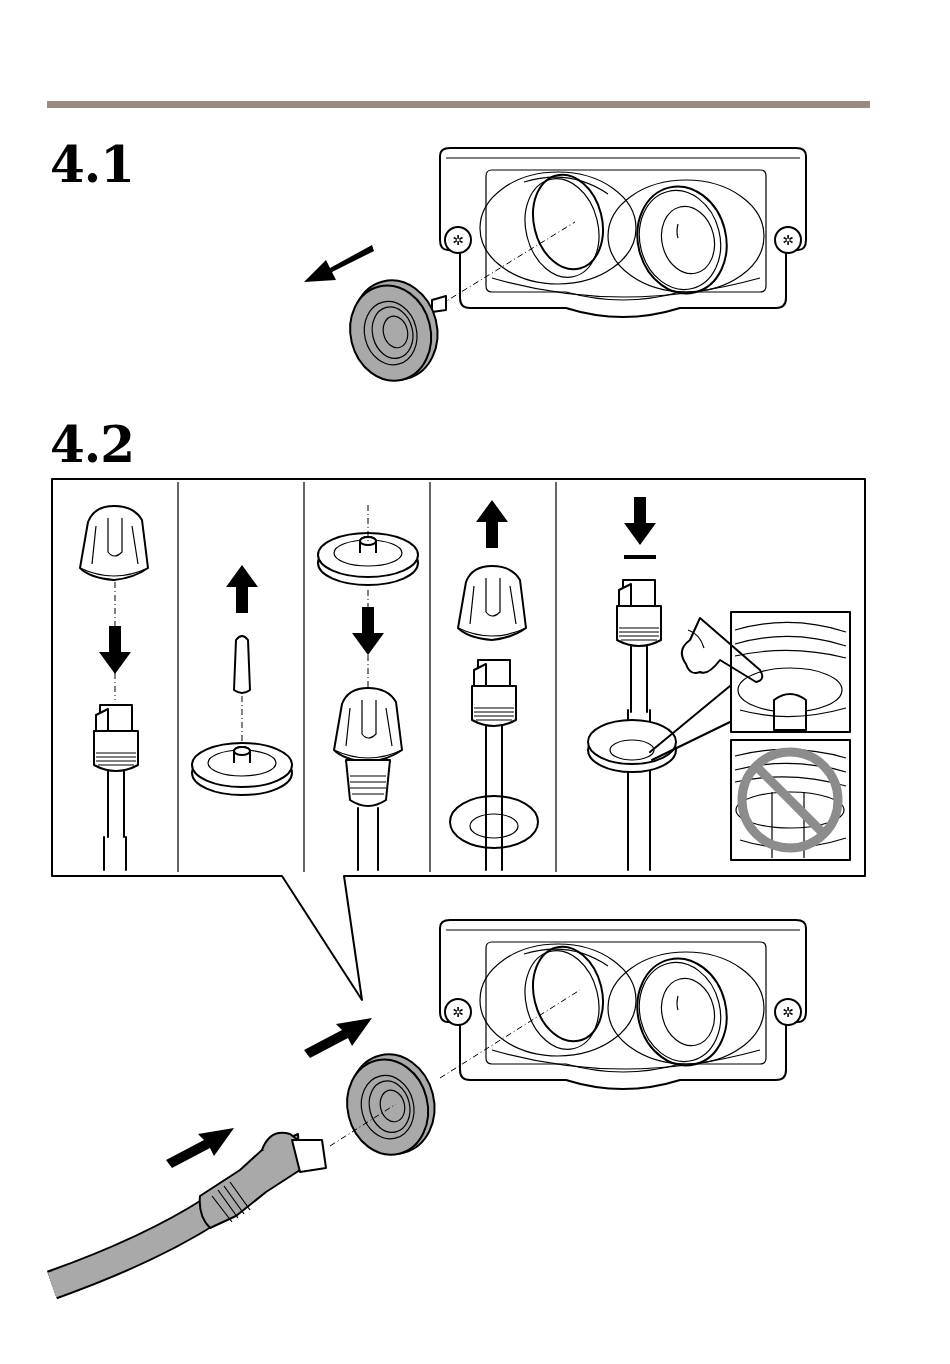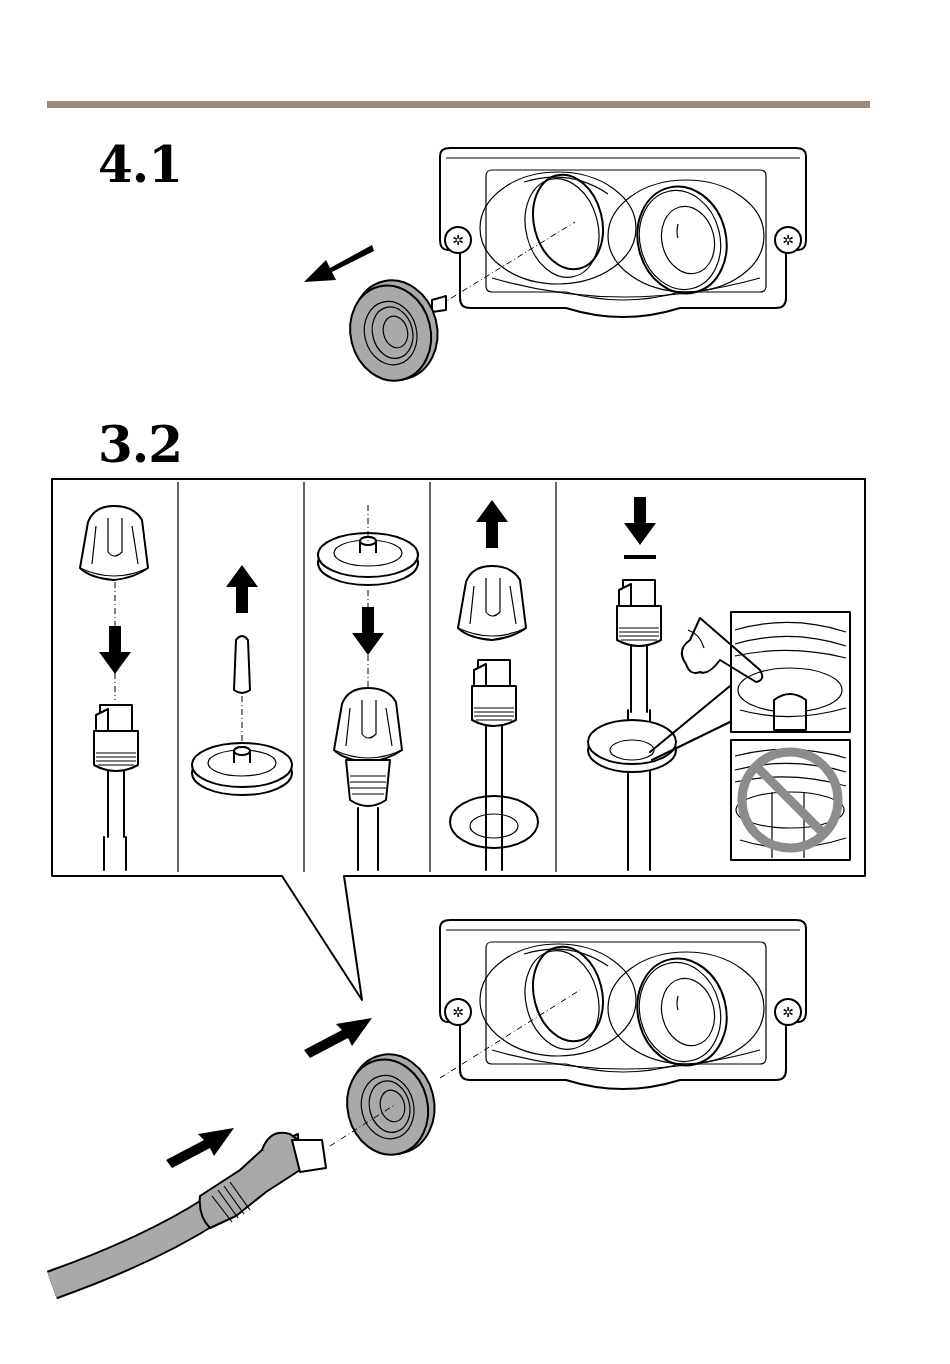--- a/index.html
+++ b/index.html
@@ -1,36 +1,36 @@
 <!DOCTYPE html>
 <html><head>
 <meta charset="utf-8">
 <style>
   html, body { margin: 0; padding: 0; background: #ffffff; }
   body { width: 950px; height: 1364px; position: relative; overflow: hidden;
          font-family: "DejaVu Serif", serif; }
   .rule { position: absolute; left: 47px; top: 101px; width: 823px; height: 7px; background: #9b8b7c; }
   .step-num { position: absolute; font-family: "DejaVu Serif", serif; font-weight: bold;
-              font-size: 50px; color: #000; letter-spacing: -1px; line-height: 1; margin-left: 48px; }
+              font-size: 50px; color: #000; letter-spacing: -1px; line-height: 1; }
   #step41 { left: 50px; top: 140px; }
   #step42 { left: 50px; top: 420px; }
   svg { position: absolute; left: 0; top: 0; }
   .ln { fill: none; stroke: #000; stroke-width: 2; stroke-linejoin: round; stroke-linecap: round; }
   .thin { fill: none; stroke: #000; stroke-width: 1.2; }
   .dash { fill: none; stroke: #000; stroke-width: 1; stroke-dasharray: 6 3 1 3; }
   .wht { fill: #fff; stroke: #000; stroke-width: 2; stroke-linejoin: round; }
   .gry { fill: #a9a9a9; stroke: #000; stroke-width: 2; stroke-linejoin: round; }
   .blk { fill: #000; stroke: none; }
 </style>
 </head>
 <body>
 
 <div class="rule"></div>
 <div class="step-num" id="step41">4.1</div>
-<div class="step-num" id="step42">3.2</div>
+<div class="step-num" id="step42">4.2</div>
 
 <svg width="950" height="1364" viewBox="0 0 950 1364">
   <defs>
     <g id="housing">
 
       <path class="wht" d="M0,8 Q0,0 10,0 L356,0 Q366,0 366,8 L366,92 Q366,102 358,102 L346,102 L346,150 Q346,160 336,160 L240,160 Q183,178 126,160 L30,160 Q20,160 20,150 L20,102 L8,102 Q0,102 0,92 Z"></path>
       <path class="thin" d="M6,10 L360,10"></path>
 
       <path class="thin" d="M46,28 Q46,22 52,22 L320,22 Q326,22 326,28 L326,138 Q326,144 320,144 L240,144 Q183,160 126,144 L52,144 Q46,144 46,138 Z"></path>
       <path class="thin" d="M52,130 Q183,168 320,130"></path>

